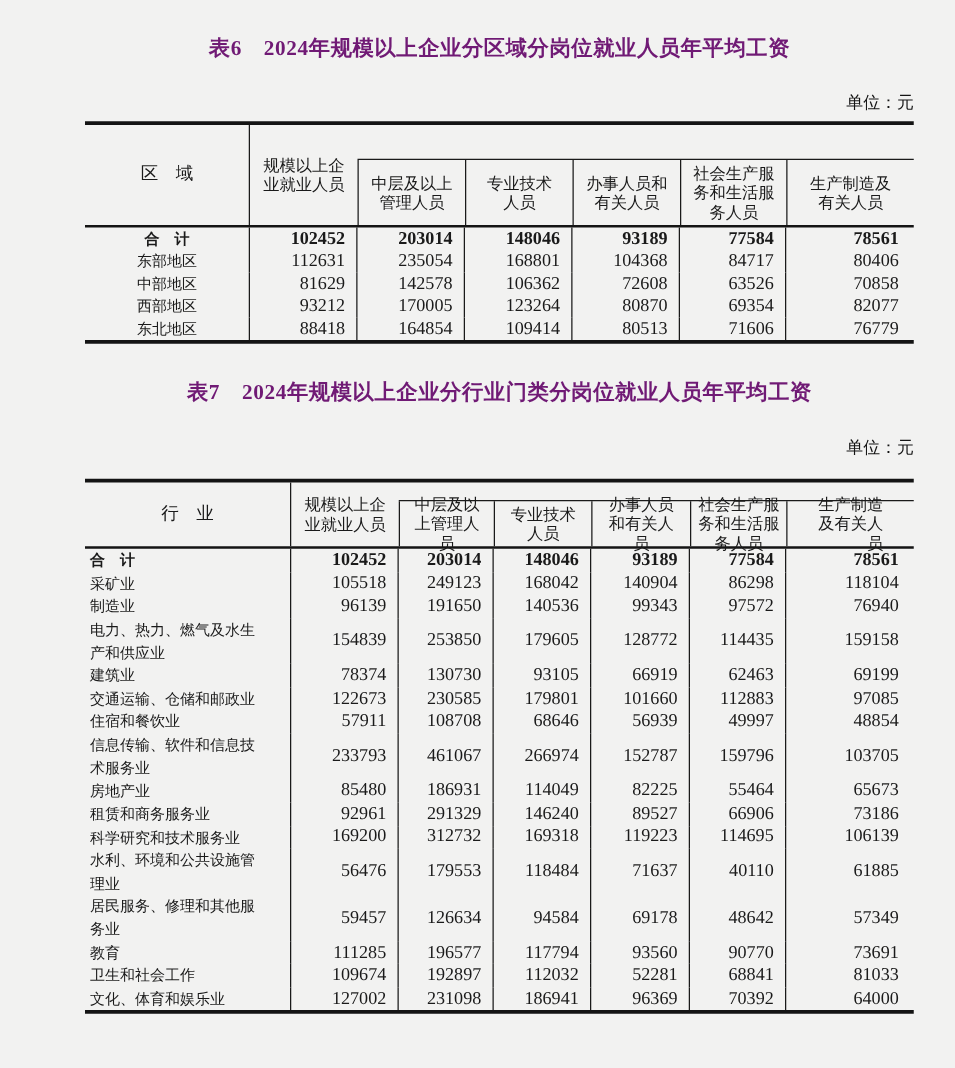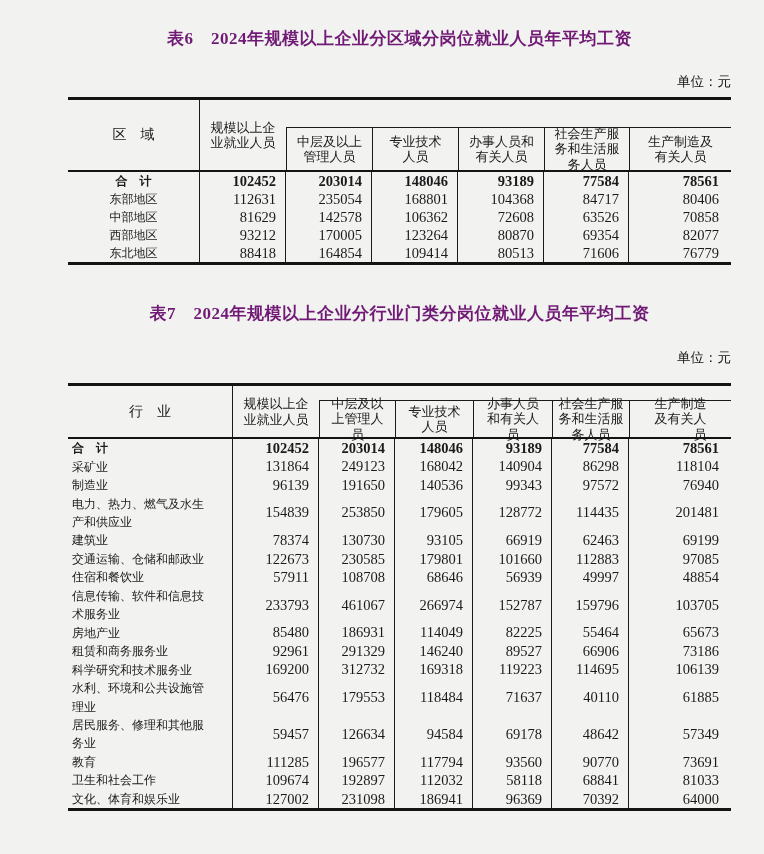--- a/index.html
+++ b/index.html
@@ -45,21 +45,21 @@
   #t6 { top: 97px; }
   #t7 { top: 383px; }
 
   
   .thead {
     display: flex;
     align-items: stretch;
     border-top: 3px solid #141414;
     border-bottom: 2px solid #141414;
   }
-  .t6 .thead { height: 75px; }
+  .t6 .thead { height: 85px; }
   .t7 .thead { height: 56px; }
   .hcell {
     display: flex;
     align-items: center;
     justify-content: center;
     text-align: center;
     white-space: pre-line;
     font-size: 13px;
     line-height: 15.5px;
     flex-shrink: 0;
@@ -234,21 +234,21 @@
           <div class="cell label c0">合　计</div>
           <div class="cell num c1">102452</div>
           <div class="cell num c2">203014</div>
           <div class="cell num c3">148046</div>
           <div class="cell num c4">93189</div>
           <div class="cell num c5">77584</div>
           <div class="cell num c6">78561</div>
         </div>
         <div class="trow">
           <div class="cell label c0">采矿业</div>
-          <div class="cell num c1">131864</div>
+          <div class="cell num c1">105518</div>
           <div class="cell num c2">249123</div>
           <div class="cell num c3">168042</div>
           <div class="cell num c4">140904</div>
           <div class="cell num c5">86298</div>
           <div class="cell num c6">118104</div>
         </div>
         <div class="trow">
           <div class="cell label c0">制造业</div>
           <div class="cell num c1">96139</div>
           <div class="cell num c2">191650</div>
@@ -258,21 +258,21 @@
           <div class="cell num c6">76940</div>
         </div>
         <div class="trow">
           <div class="cell label c0">电力、热力、燃气及水生
 产和供应业</div>
           <div class="cell num c1">154839</div>
           <div class="cell num c2">253850</div>
           <div class="cell num c3">179605</div>
           <div class="cell num c4">128772</div>
           <div class="cell num c5">114435</div>
-          <div class="cell num c6">201481</div>
+          <div class="cell num c6">159158</div>
         </div>
         <div class="trow">
           <div class="cell label c0">建筑业</div>
           <div class="cell num c1">78374</div>
           <div class="cell num c2">130730</div>
           <div class="cell num c3">93105</div>
           <div class="cell num c4">66919</div>
           <div class="cell num c5">62463</div>
           <div class="cell num c6">69199</div>
         </div>
@@ -358,21 +358,21 @@
           <div class="cell num c3">117794</div>
           <div class="cell num c4">93560</div>
           <div class="cell num c5">90770</div>
           <div class="cell num c6">73691</div>
         </div>
         <div class="trow">
           <div class="cell label c0">卫生和社会工作</div>
           <div class="cell num c1">109674</div>
           <div class="cell num c2">192897</div>
           <div class="cell num c3">112032</div>
-          <div class="cell num c4">58118</div>
+          <div class="cell num c4">52281</div>
           <div class="cell num c5">68841</div>
           <div class="cell num c6">81033</div>
         </div>
         <div class="trow">
           <div class="cell label c0">文化、体育和娱乐业</div>
           <div class="cell num c1">127002</div>
           <div class="cell num c2">231098</div>
           <div class="cell num c3">186941</div>
           <div class="cell num c4">96369</div>
           <div class="cell num c5">70392</div>

